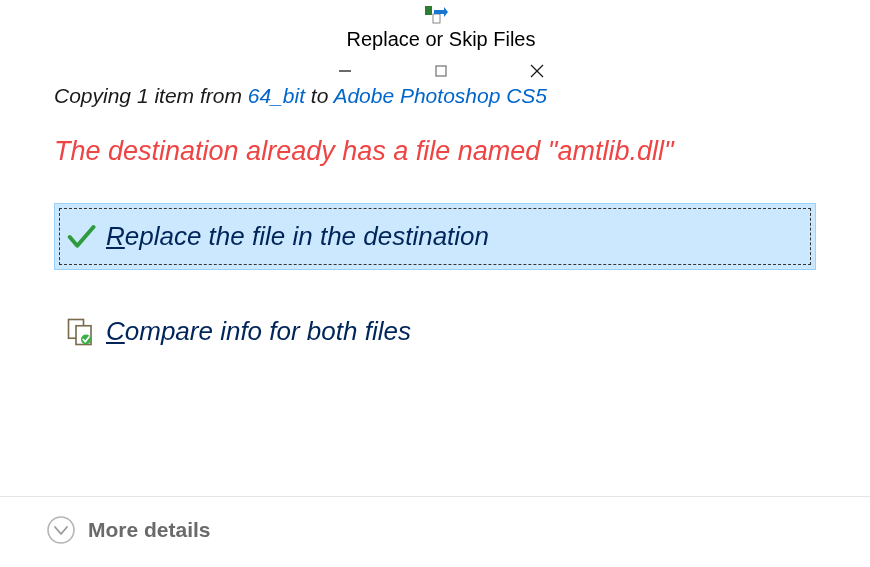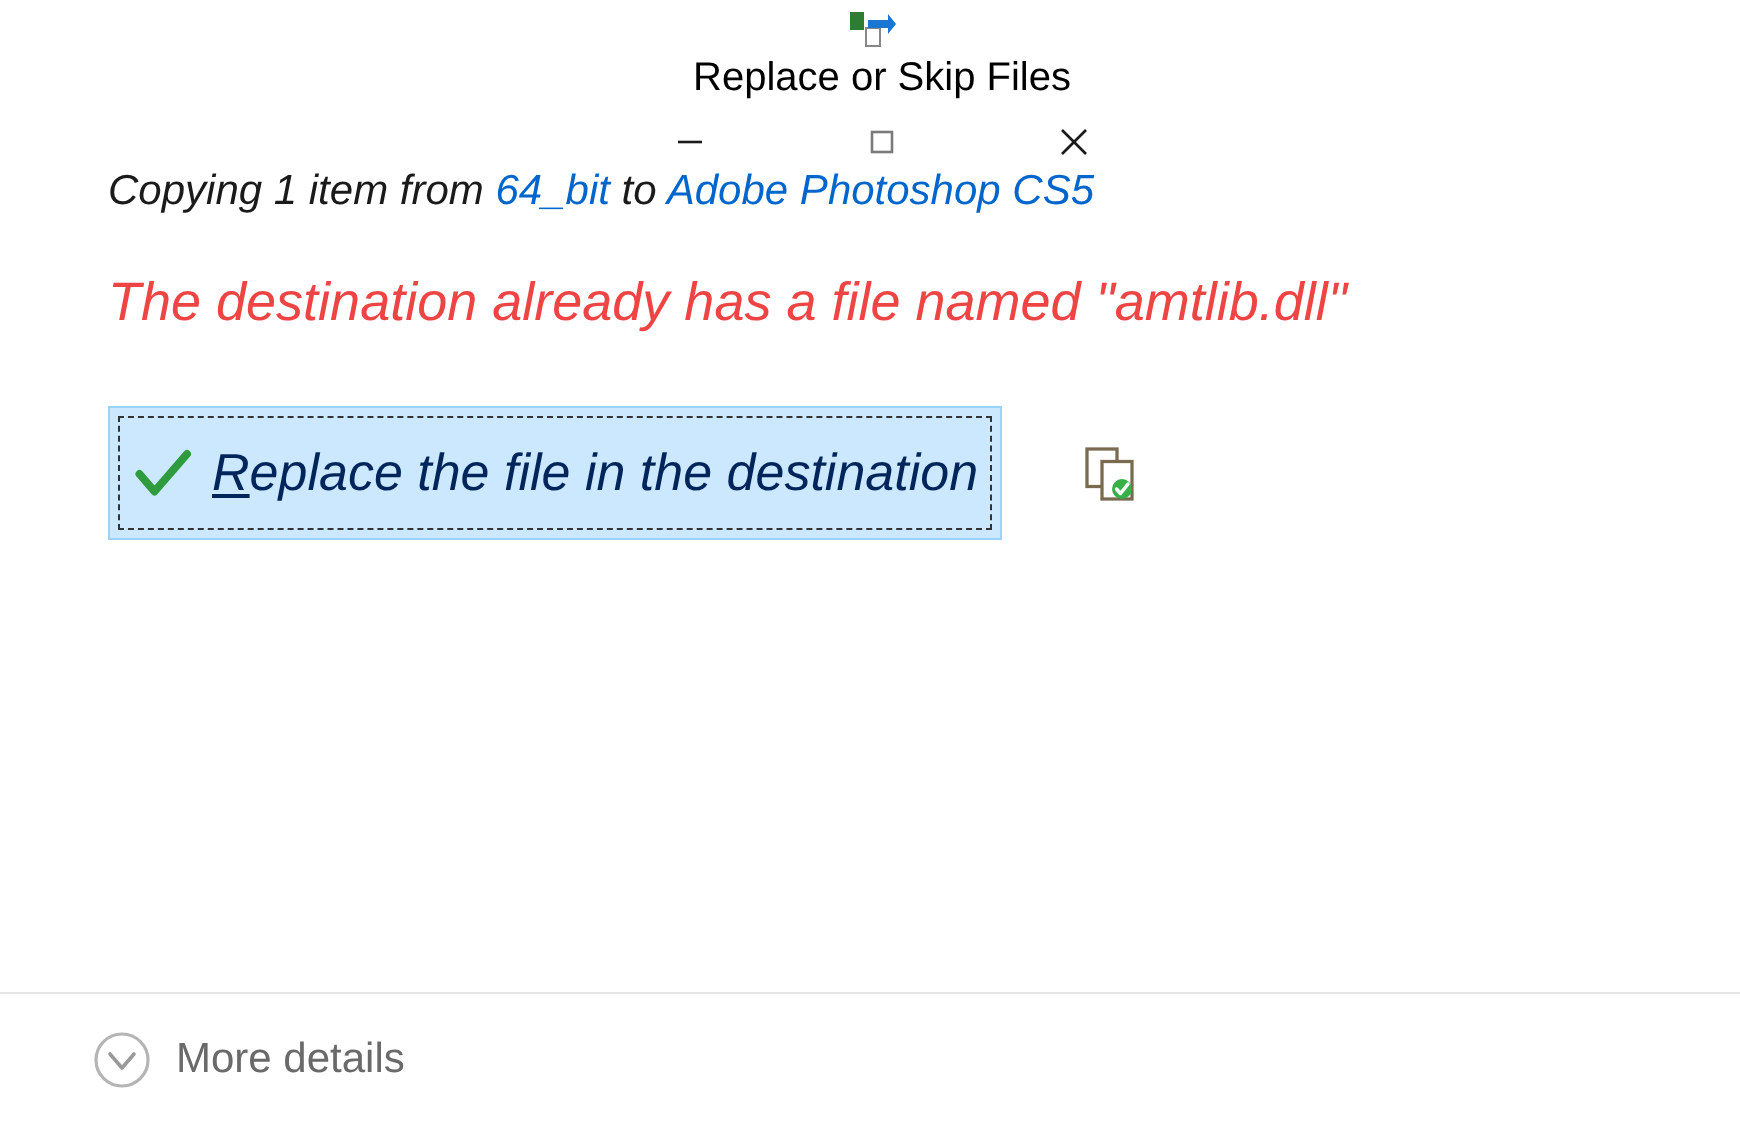--- a/index.html
+++ b/index.html
@@ -68,21 +68,21 @@
     .copy-link {
       color: #0066cc;
     }
     .conflict-line {
       font-size: 27px;
       color: #ef4444;
       margin-bottom: 36px;
     }
     .options {
       display: flex;
-      flex-direction: row;
+      flex-direction: column;
       gap: 28px;
     }
     .option {
       display: flex;
       align-items: center;
       padding: 18px 12px 18px 12px;
       cursor: default;
     }
     .option.selected {
       background: #cce8ff;
@@ -107,20 +107,21 @@
     .u {
       text-decoration: underline;
     }
     .footer {
       position: absolute;
       left: 0;
       right: 0;
       bottom: 22px;
       border-top: 1px solid #e5e5e5;
       padding: 18px 46px 0 46px;
+      font-weight: bold;
     }
     .more-row {
       display: flex;
       align-items: center;
       cursor: default;
     }
     .more-icon {
       width: 30px;
       height: 30px;
       display: inline-flex;
@@ -188,20 +189,21 @@
 
     <div class="option">
       <span class="opt-icon">
         <svg viewBox="0 0 24 24">
           <rect x="2" y="2" width="12" height="15" fill="#ffffff" stroke="#7a6a50" stroke-width="1.3"></rect>
           <rect x="8" y="7" width="12" height="15" fill="#ffffff" stroke="#7a6a50" stroke-width="1.3"></rect>
           <circle cx="16" cy="18" r="4" fill="#37b048"></circle>
           <path d="M 13.8 18 L 15.4 19.8 L 18.4 16" fill="none" stroke="#ffffff" stroke-width="1.4" stroke-linecap="round" stroke-linejoin="round"></path>
         </svg>
       </span>
+      <span class="opt-text"><span class="u">C</span><span>ompare info for both files</span></span>
     </div>
 
   </div>
 
 </div>
 
 <div class="footer">
   <div class="more-row">
     <span class="more-icon">
       <svg viewBox="0 0 30 30">

